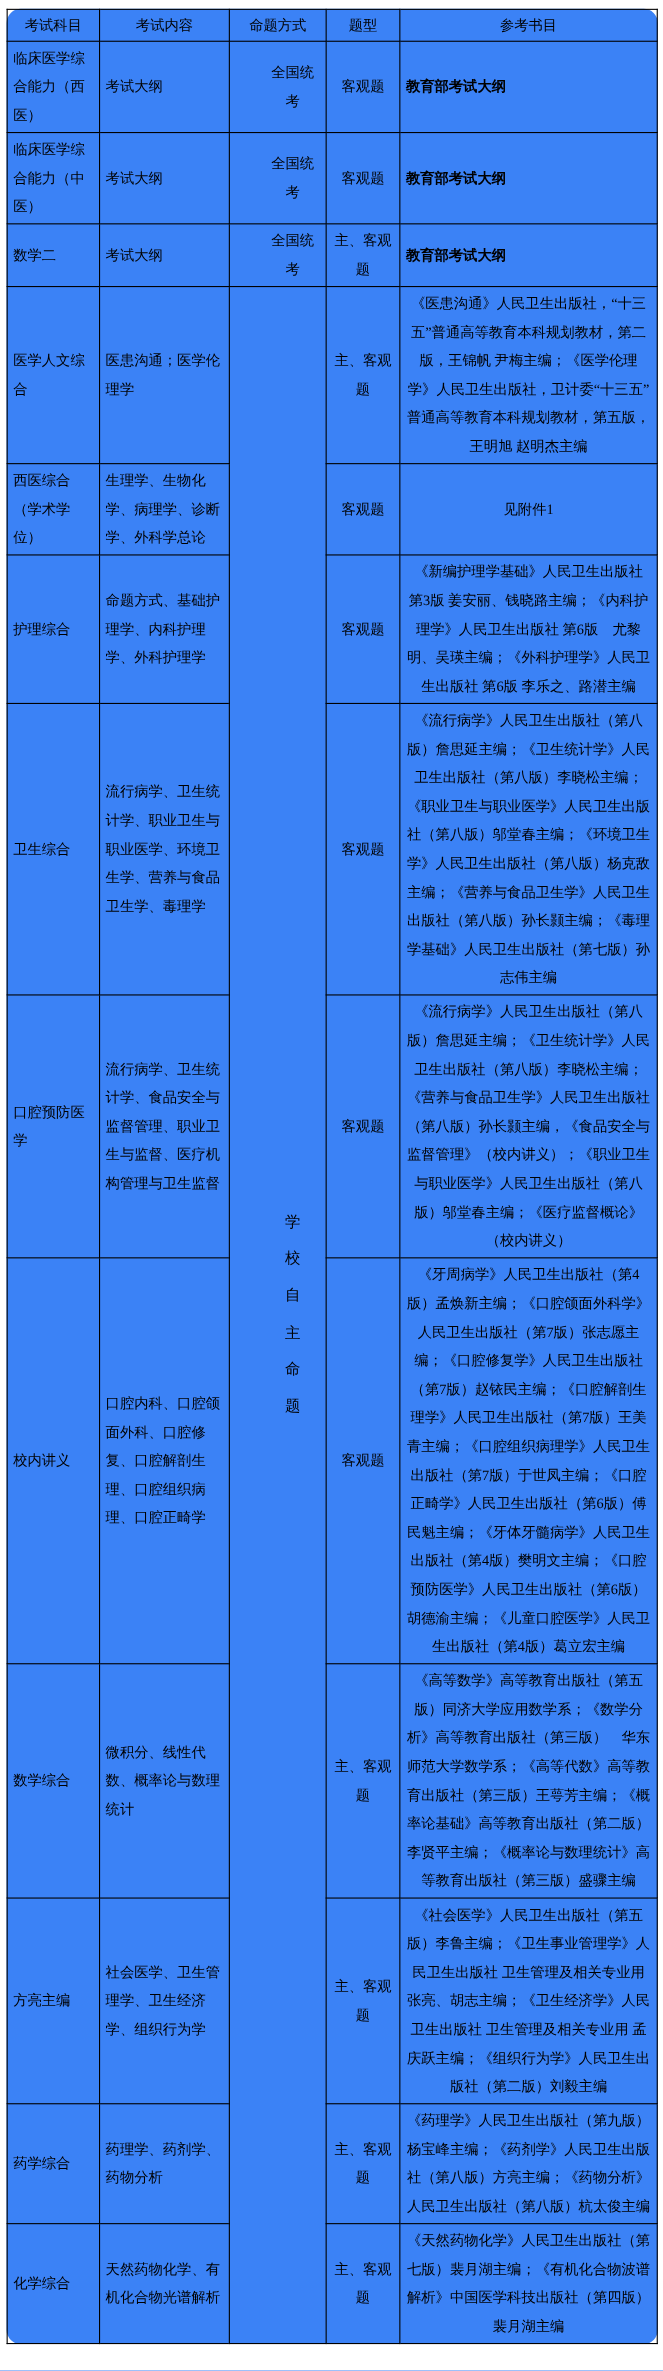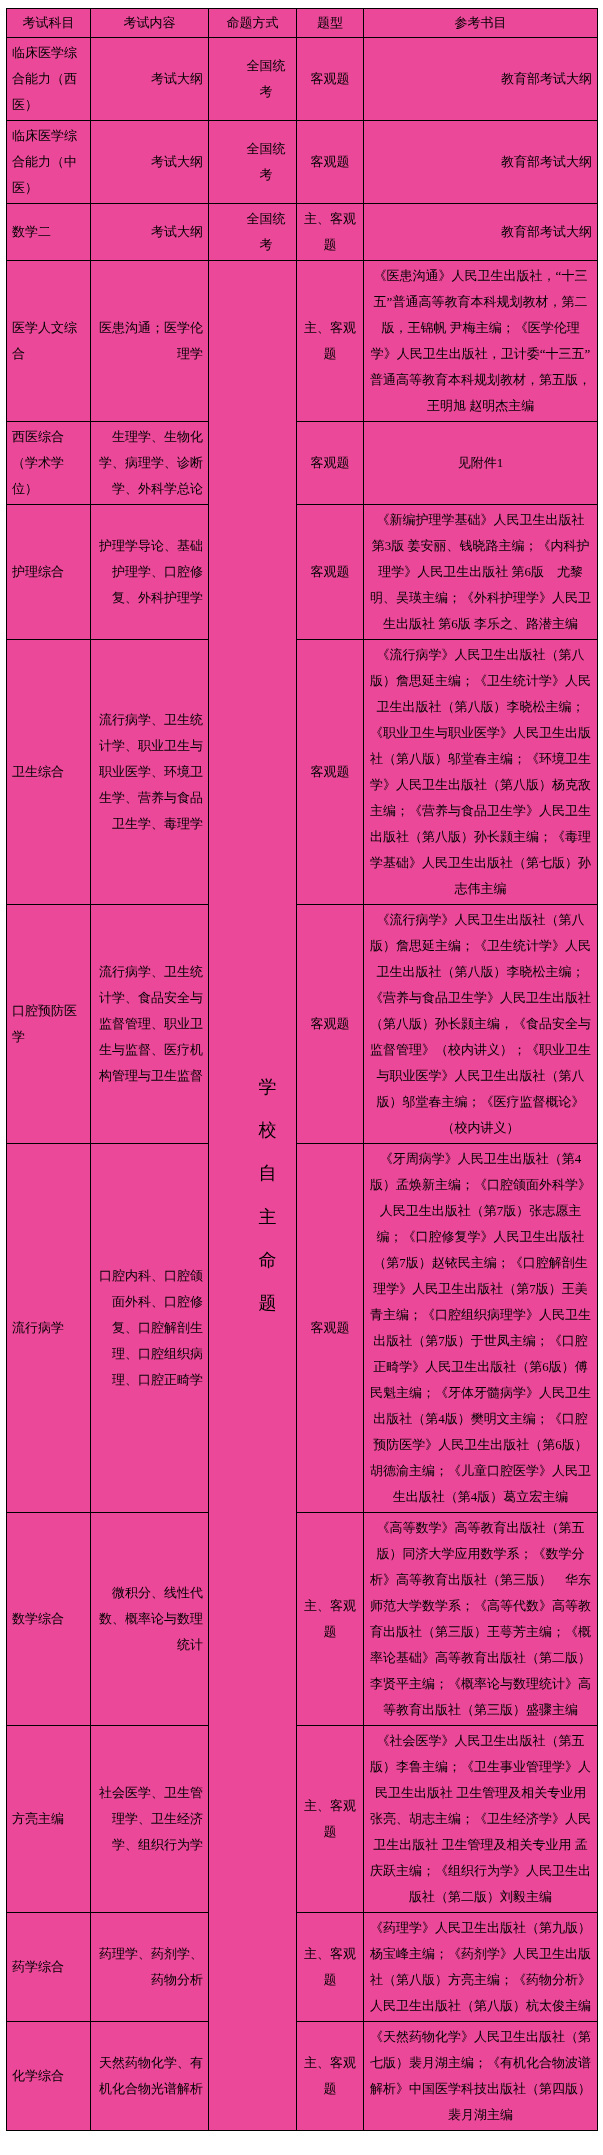--- a/index.html
+++ b/index.html
@@ -12,21 +12,22 @@
     width: 603px;
     font-family: "Liberation Serif", "DejaVu Serif", serif;
   }
   .page {
     padding: 8px 6px 8px 6px;
   }
   table.exam-table {
     border-collapse: collapse;
     table-layout: fixed;
     width: 591px;
-    background: #ec4899;
+    background: #3b82f6;
+    border-radius: 13px;
   }
   .exam-table th,
   .exam-table td {
     border: 1px solid #000000;
     font-size: 13px;
     font-weight: normal;
     line-height: 2;
     padding: 2px 5px;
     vertical-align: middle;
     word-break: break-all;
@@ -38,39 +39,39 @@
     padding: 1px 2px;
   }
   
   col.c-subject { width: 84px; }
   col.c-content { width: 118px; }
   col.c-method  { width: 88px; }
   col.c-type    { width: 67px; }
   col.c-ref     { width: 234px; }
 
   td.col-subject { text-align: left; }
-  td.col-content { text-align: right; }
+  td.col-content { text-align: left; }
   td.col-method  { text-align: center; padding-left: 32px; }
   td.col-type    { text-align: center; }
   td.col-ref     { text-align: center; }
 
   
-  tbody tr:nth-child(-n+3) td.col-ref { text-align: right; }
+  tbody tr:nth-child(-n+3) td.col-ref { text-align: left; font-weight: bold; }
   
   tbody tr:nth-child(6) td.col-ref { text-align: center; }
 
   
   td.col-method.merged { vertical-align: middle; }
   .vertical-text {
     width: 15px;
     margin: 0 auto;
     text-align: center;
     line-height: 2.4;
     word-break: break-all;
-    font-size: 18px;
+    font-size: 14px;
   }
 </style>
 </head>
 <body>
 
 <div class="page">
   <table class="exam-table">
     <colgroup>
       <col class="c-subject">
       <col class="c-content">
@@ -119,38 +120,38 @@
           <td class="col-ref">《医患沟通》人民卫生出版社，“十三五”普通高等教育本科规划教材，第二版，王锦帆 尹梅主编；《医学伦理学》人民卫生出版社，卫计委“十三五”普通高等教育本科规划教材，第五版，王明旭 赵明杰主编</td>
         </tr>
         <tr>
           <td class="col-subject">西医综合（学术学位）</td>
           <td class="col-content">生理学、生物化学、病理学、诊断学、外科学总论</td>
           <td class="col-type">客观题</td>
           <td class="col-ref">见附件1</td>
         </tr>
         <tr>
           <td class="col-subject">护理综合</td>
-          <td class="col-content">护理学导论、基础护理学、口腔修复、外科护理学</td>
+          <td class="col-content">命题方式、基础护理学、内科护理学、外科护理学</td>
           <td class="col-type">客观题</td>
           <td class="col-ref">《新编护理学基础》人民卫生出版社 第3版 姜安丽、钱晓路主编；《内科护理学》人民卫生出版社 第6版　尤黎明、吴瑛主编；《外科护理学》人民卫生出版社 第6版 李乐之、路潜主编</td>
         </tr>
         <tr>
           <td class="col-subject">卫生综合</td>
           <td class="col-content">流行病学、卫生统计学、职业卫生与职业医学、环境卫生学、营养与食品卫生学、毒理学</td>
           <td class="col-type">客观题</td>
           <td class="col-ref">《流行病学》人民卫生出版社（第八版）詹思延主编；《卫生统计学》人民卫生出版社（第八版）李晓松主编；《职业卫生与职业医学》人民卫生出版社（第八版）邬堂春主编；《环境卫生学》人民卫生出版社（第八版）杨克敌主编；《营养与食品卫生学》人民卫生出版社（第八版）孙长颢主编；《毒理学基础》人民卫生出版社（第七版）孙志伟主编</td>
         </tr>
         <tr>
           <td class="col-subject">口腔预防医学</td>
           <td class="col-content">流行病学、卫生统计学、食品安全与监督管理、职业卫生与监督、医疗机构管理与卫生监督</td>
           <td class="col-type">客观题</td>
           <td class="col-ref">《流行病学》人民卫生出版社（第八版）詹思延主编；《卫生统计学》人民卫生出版社（第八版）李晓松主编；《营养与食品卫生学》人民卫生出版社（第八版）孙长颢主编，《食品安全与监督管理》（校内讲义）；《职业卫生与职业医学》人民卫生出版社（第八版）邬堂春主编；《医疗监督概论》（校内讲义）</td>
         </tr>
         <tr>
-          <td class="col-subject">流行病学</td>
+          <td class="col-subject">校内讲义</td>
           <td class="col-content">口腔内科、口腔颌面外科、口腔修复、口腔解剖生理、口腔组织病理、口腔正畸学</td>
           <td class="col-type">客观题</td>
           <td class="col-ref">《牙周病学》人民卫生出版社（第4版）孟焕新主编；《口腔颌面外科学》人民卫生出版社（第7版）张志愿主编；《口腔修复学》人民卫生出版社（第7版）赵铱民主编；《口腔解剖生理学》人民卫生出版社（第7版）王美青主编；《口腔组织病理学》人民卫生出版社（第7版）于世凤主编；《口腔正畸学》人民卫生出版社（第6版）傅民魁主编；《牙体牙髓病学》人民卫生出版社（第4版）樊明文主编；《口腔预防医学》人民卫生出版社（第6版）胡德渝主编；《儿童口腔医学》人民卫生出版社（第4版）葛立宏主编</td>
         </tr>
         <tr>
           <td class="col-subject">数学综合</td>
           <td class="col-content">微积分、线性代数、概率论与数理统计</td>
           <td class="col-type">主、客观题</td>
           <td class="col-ref">《高等数学》高等教育出版社（第五版）同济大学应用数学系；《数学分析》高等教育出版社（第三版）　华东师范大学数学系；《高等代数》高等教育出版社（第三版）王萼芳主编；《概率论基础》高等教育出版社（第二版）李贤平主编；《概率论与数理统计》高等教育出版社（第三版）盛骤主编</td>
         </tr>

